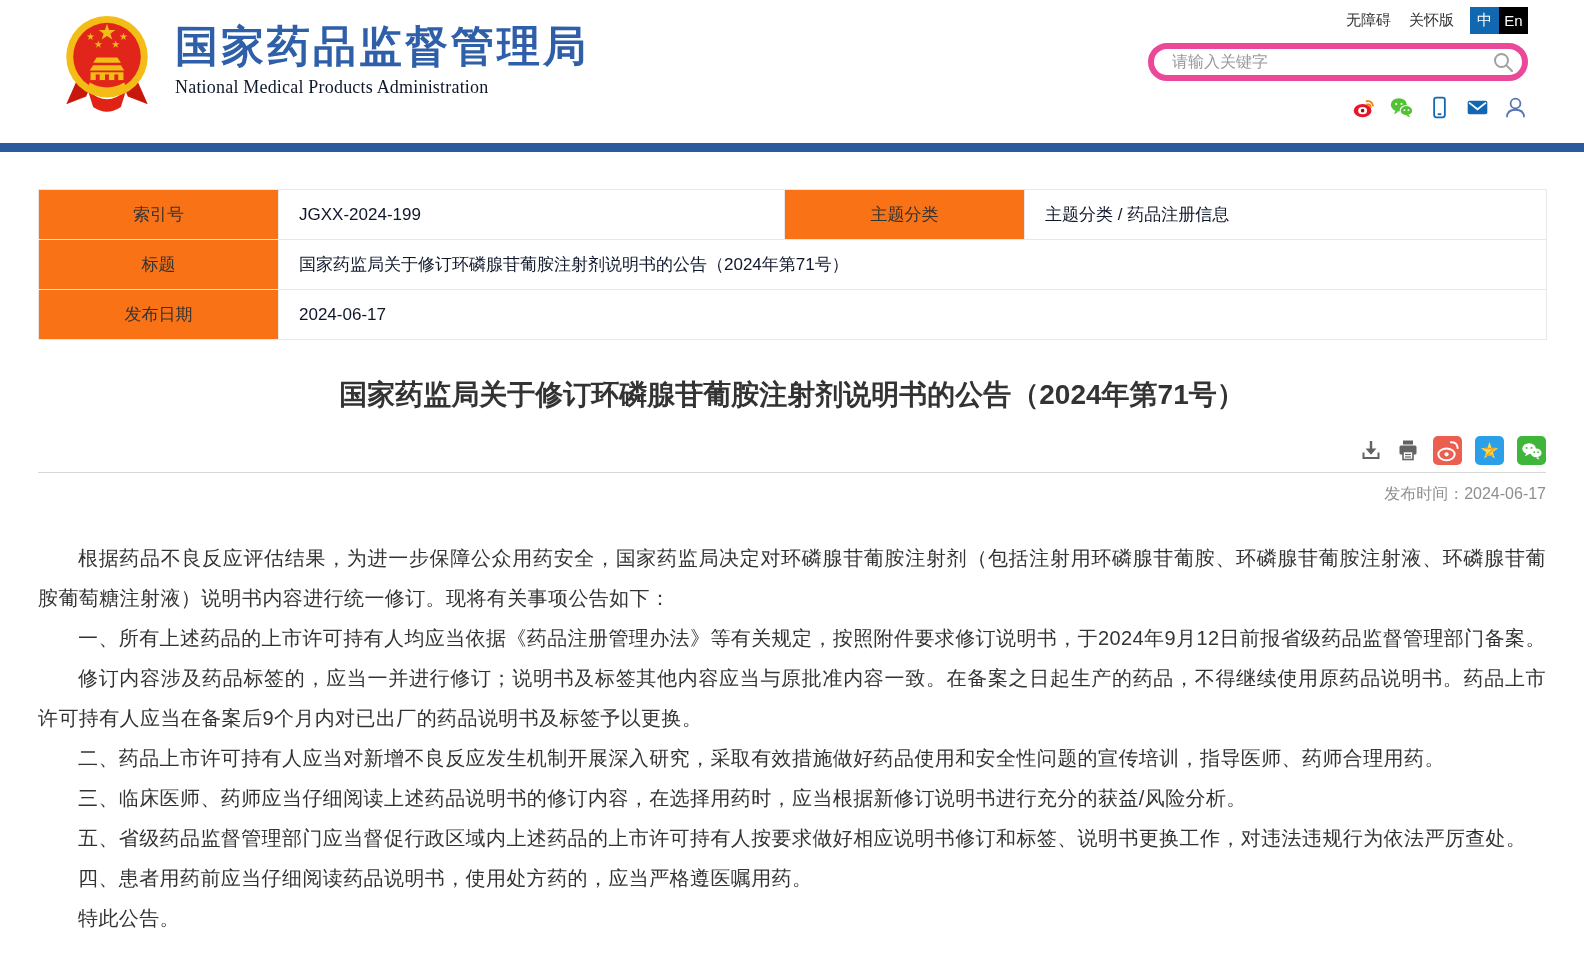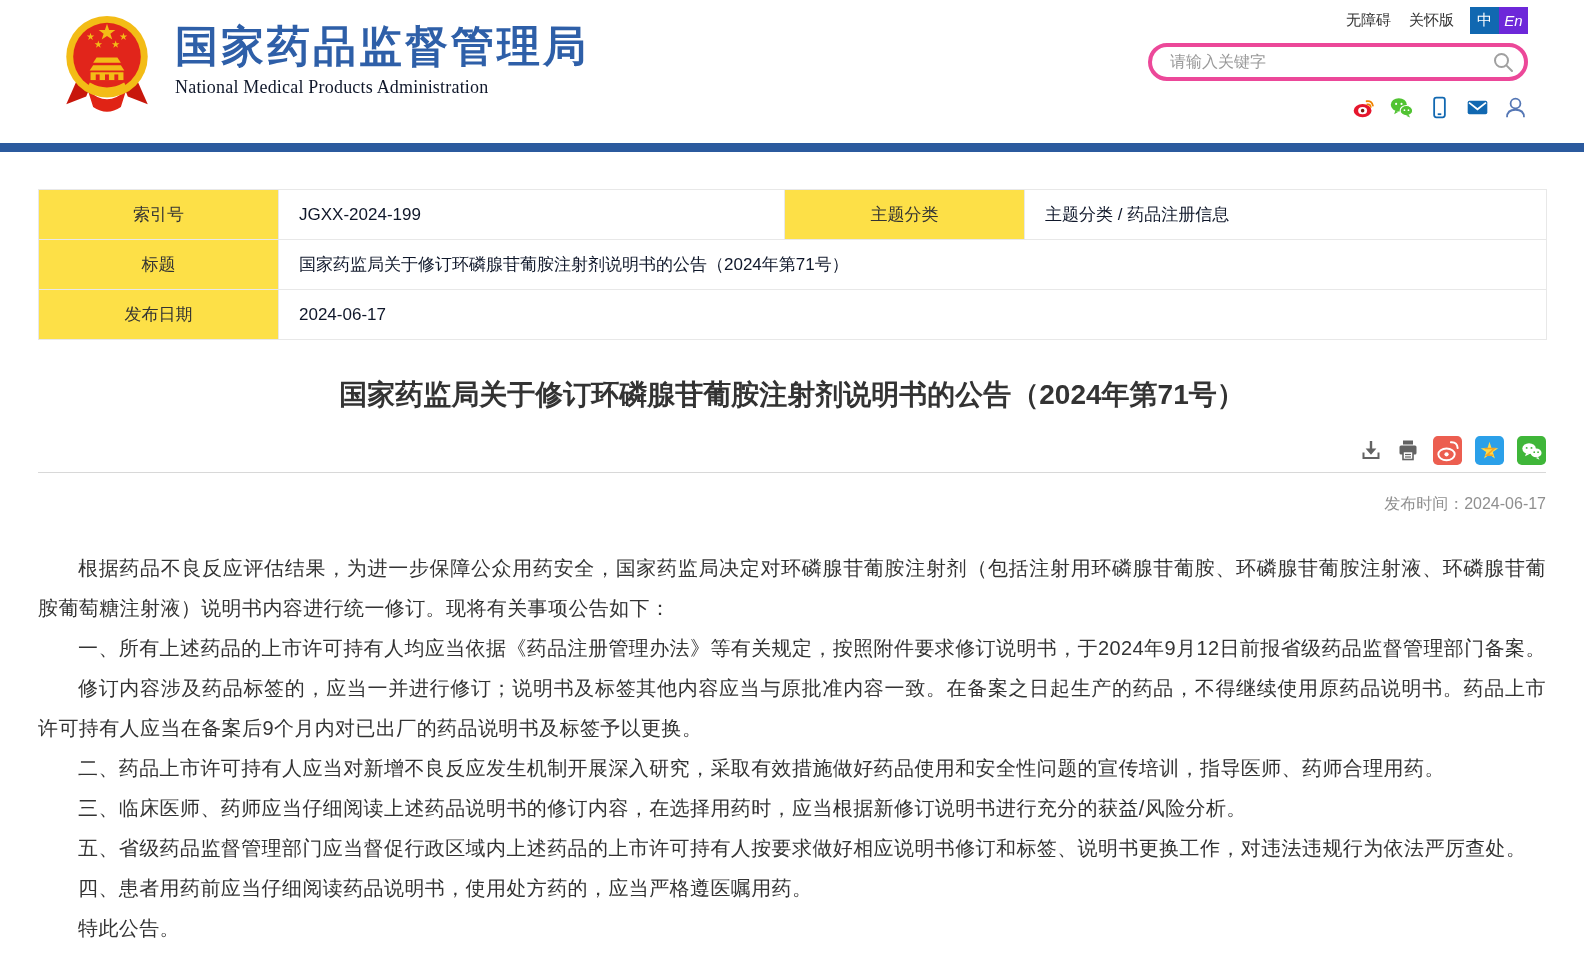--- a/index.html
+++ b/index.html
@@ -19,53 +19,53 @@
   .site-title { font-size:43px; font-weight:bold; color:#2e5fa8; letter-spacing:3px; line-height:1.05; }
   .site-subtitle { font-size:18px; color:#0f172a; margin-top:7px; letter-spacing:0.2px;font-family:Liberation Serif, serif; }
 
   .header-right { position:absolute; right:56px; top:7px; width:380px; }
   .top-row { display:flex; justify-content:flex-end; align-items:center; font-size:15px; height:27px; margin-bottom:9px; }
   .top-row a { margin-left:18px; cursor:pointer; }
   .lang { display:flex; margin-left:16px; }
   .lang-zh,.lang-en { width:29px; height:27px; display:flex; align-items:center; justify-content:center;
     font-size:15px; color:#fff; cursor:pointer; }
   .lang-zh { background:#1168b1; }
-  .lang-en { background:#6d28d9;font-style:italic; }
+  .lang-en { background:#000000; }
 
   .search-row { position:relative; height:38px; }
-  .search-row input { width:100%; height:38px; border:4px solid #ec4899; border-radius:19px;
+  .search-row input { width:100%; height:38px; border:6px solid #ec4899; border-radius:19px;
     padding:0 46px 0 18px; font-size:16px; color:#000000; outline:none;
     font-family:Liberation Sans, sans-serif; }
   .search-row input::placeholder { color:#999; }
   .search-btn { position:absolute; right:13px; top:7px; width:24px; height:24px; cursor:pointer; }
   .search-btn svg { width:24px; height:24px; }
 
   .social-row { display:flex; justify-content:flex-end; align-items:center; gap:13px; margin-top:14px; }
   .social-row span { display:inline-flex; cursor:pointer; }
   .social-row svg { width:25px; height:25px; }
 
   .blue-bar { height:9px; background:#2b5a9e; }
 
   
   .content { width:1508px; margin:0 auto; }
 
   table.meta-table { width:100%; border-collapse:collapse; table-layout:fixed; margin-top:37px; font-size:17px; }
   table.meta-table td { border:1px solid #e8e8e8; height:50px; overflow:hidden; white-space:nowrap; }
-  td.mlabel { background:#fde047; text-align:center; color:#333; }
+  td.mlabel { background:#f97316; text-align:center; color:#333; }
   td.mvalue { padding:0 20px; color:#0f172a; text-align:left; }
 
   h1.article-title { text-align:center; font-size:28px; font-weight:bold; color:#333; margin:36px 0 0 0; }
 
   .tools { display:flex; justify-content:flex-end; align-items:center; gap:13px; margin-top:21px; height:30px; }
   .tools span { display:inline-flex; cursor:pointer; }
   .tool-gray svg { width:24px; height:24px; }
   .tool-square svg { width:29px; height:29px; }
 
   hr.rule { border:none; border-top:1px solid #d8d8d8; margin:7px 0 0 0; }
-  .pub-time { text-align:right; font-size:16px; color:#8f8f8f; margin-top:21px; }
+  .pub-time { text-align:right; font-size:16px; color:#8f8f8f; margin-top:11px; }
 
   .article-body { margin-top:33px; }
   .article-body p { margin:0; font-size:20px; line-height:40px; color:#333;
     text-align:justify; text-indent:2em; letter-spacing:0.4px; }
 </style>
 </head>
 <body>
 
 <header class="header">
   <div class="header-left">

